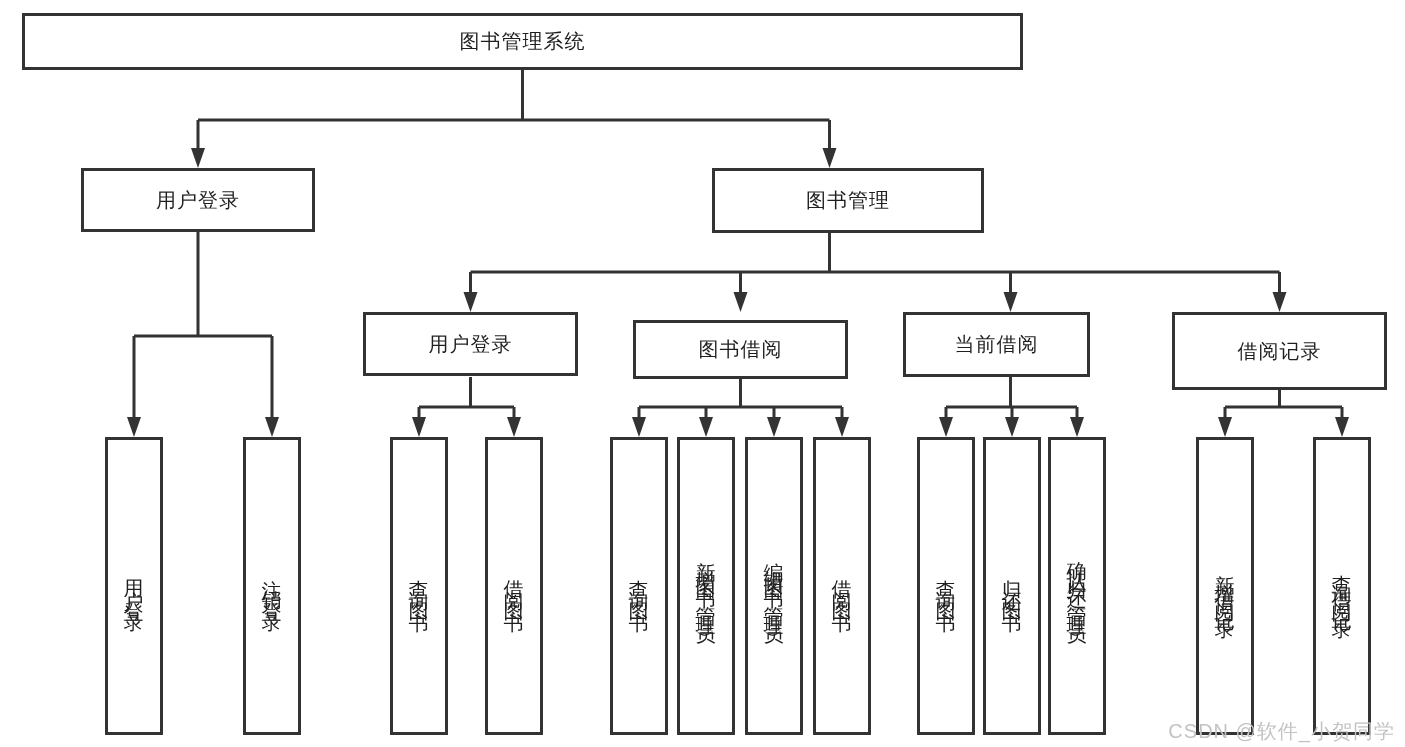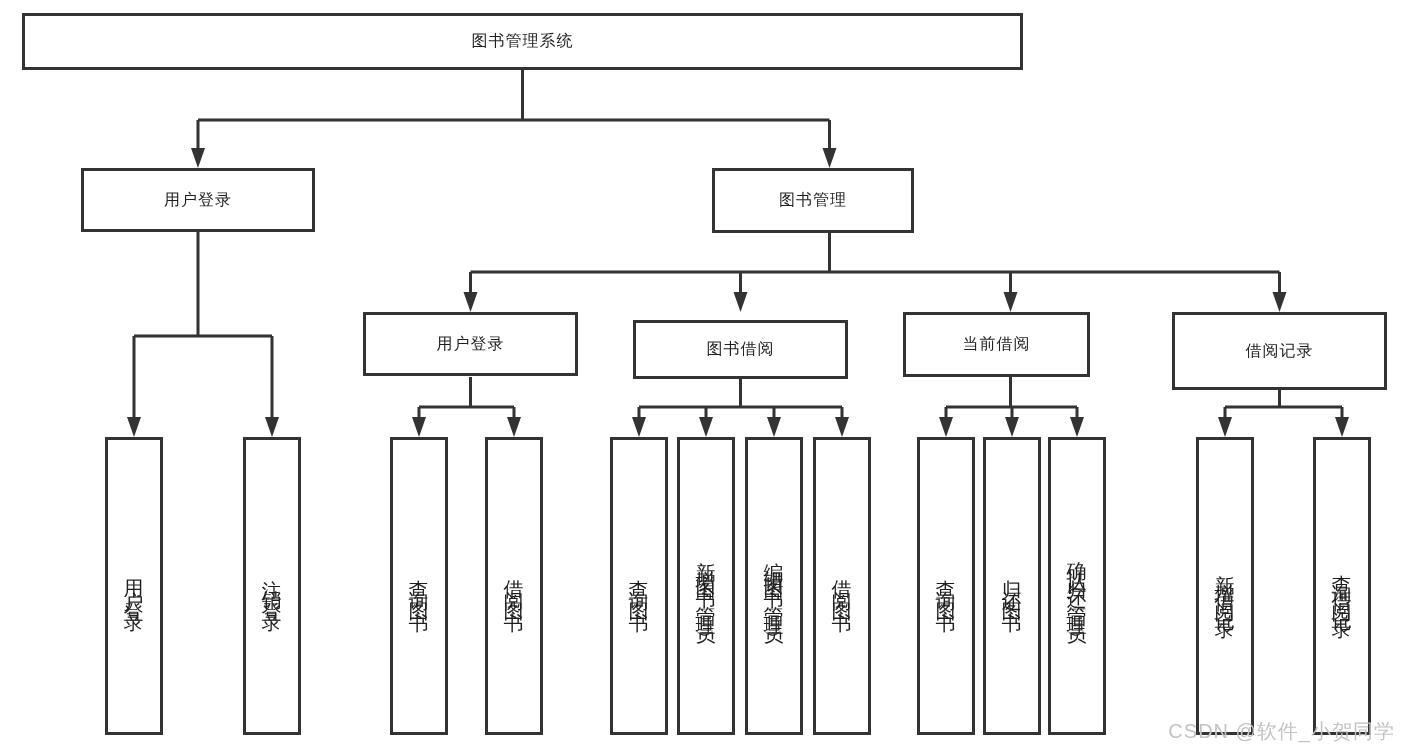--- a/index.html
+++ b/index.html
@@ -15,21 +15,21 @@
   }
   .connectors .ln{stroke:#333333;stroke-width:3;fill:none;}
   .connectors .ah{fill:#333333;stroke:none;}
   .box{
     position:absolute;
     box-sizing:border-box;
     border:3px solid #333333;
     background:#ffffff;
     display:flex;align-items:center;justify-content:center;
     color:#1f1f1f;
-    font-size:16px;
+    font-size:20px;
     letter-spacing:1px;
   }
   .leaf{
     top:437px;width:58px;height:298px;
     font-size:20px;
   }
   .leaf span{
     writing-mode:vertical-rl;
     text-orientation:mixed;
     letter-spacing:11px;
@@ -85,21 +85,21 @@
       M1335 417 L1349 417 L1342 437 Z"></path>
   </svg>
 
   <div class="box" style="left:22px;top:13px;width:1001px;height:57px">
     <span>图书管理系统</span>
   </div>
 
   <div class="box" style="left:81px;top:168px;width:234px;height:64px">
     <span>用户登录</span>
   </div>
-  <div class="box" style="left:712px;top:168px;width:202px;height:65px">
+  <div class="box" style="left:712px;top:168px;width:272px;height:65px">
     <span>图书管理</span>
   </div>
 
   <div class="box" style="left:363px;top:312px;width:215px;height:64px">
     <span>用户登录</span>
   </div>
   <div class="box" style="left:633px;top:320px;width:215px;height:59px">
     <span>图书借阅</span>
   </div>
   <div class="box" style="left:903px;top:312px;width:187px;height:65px">

